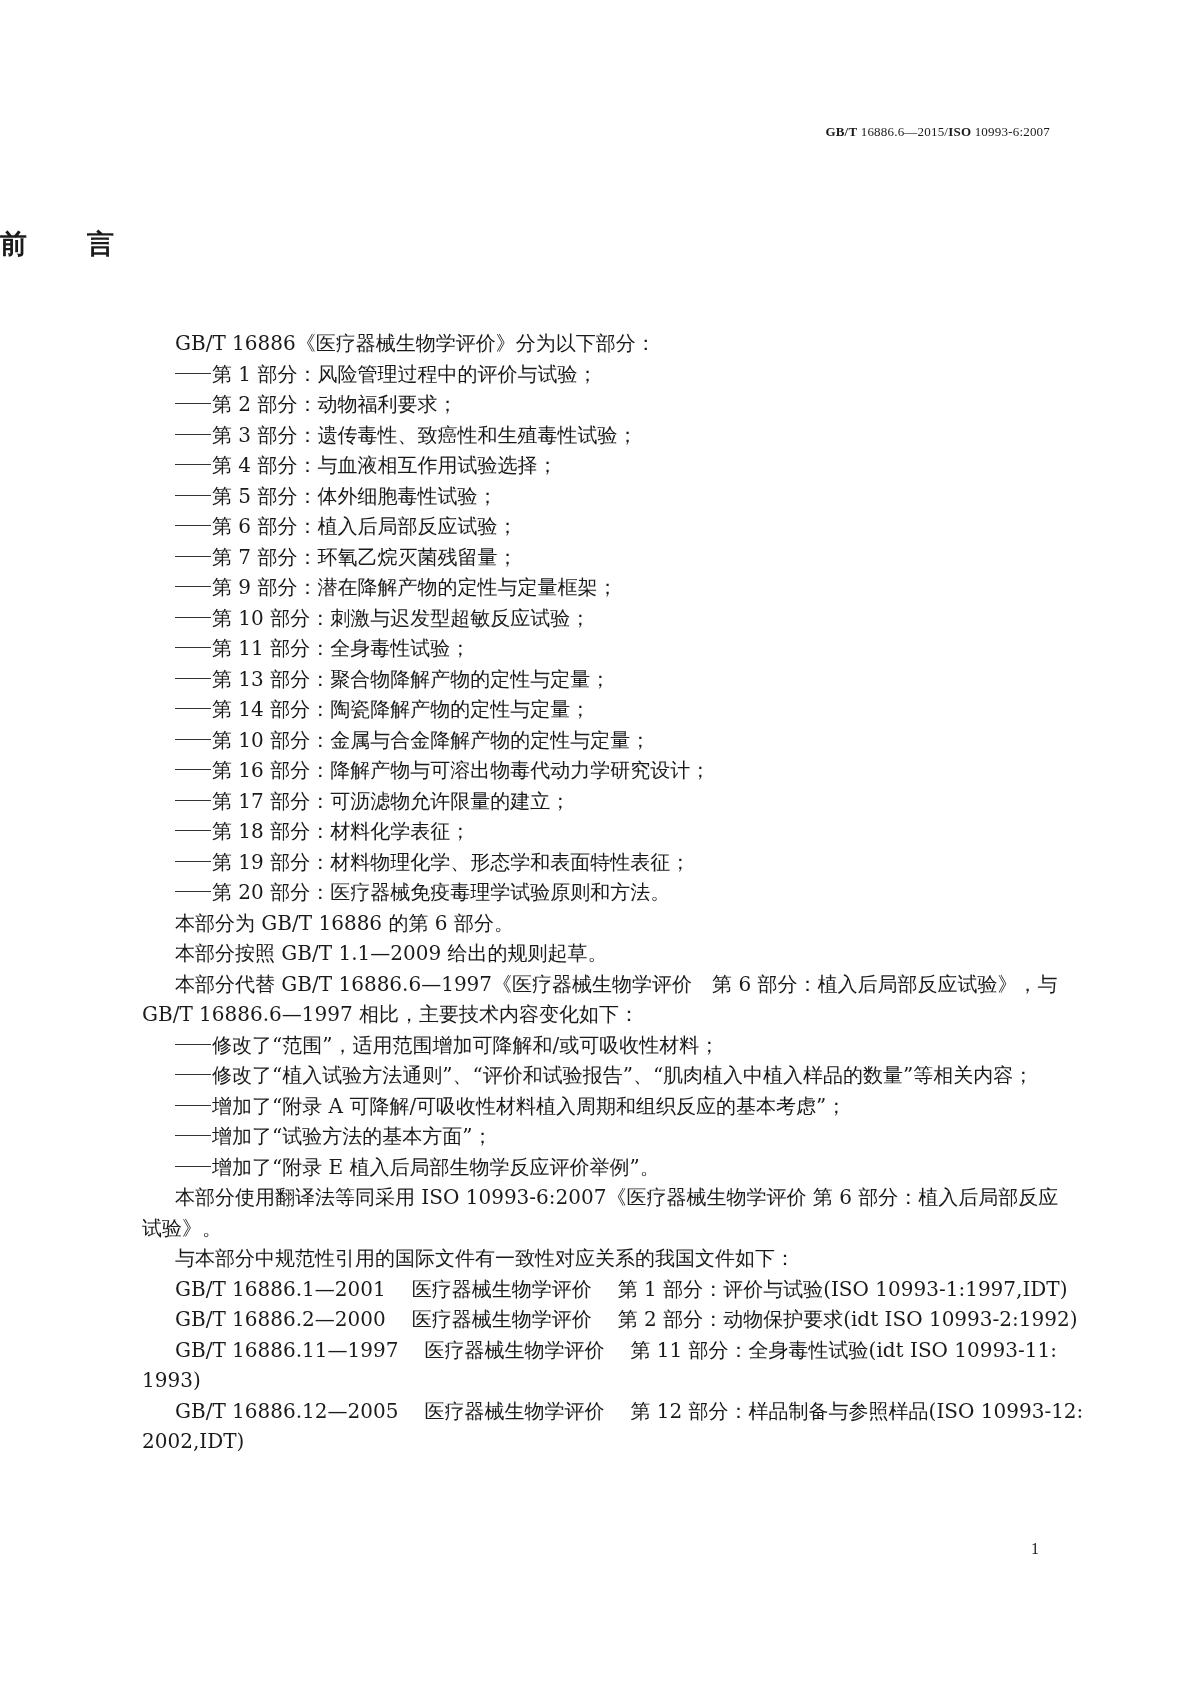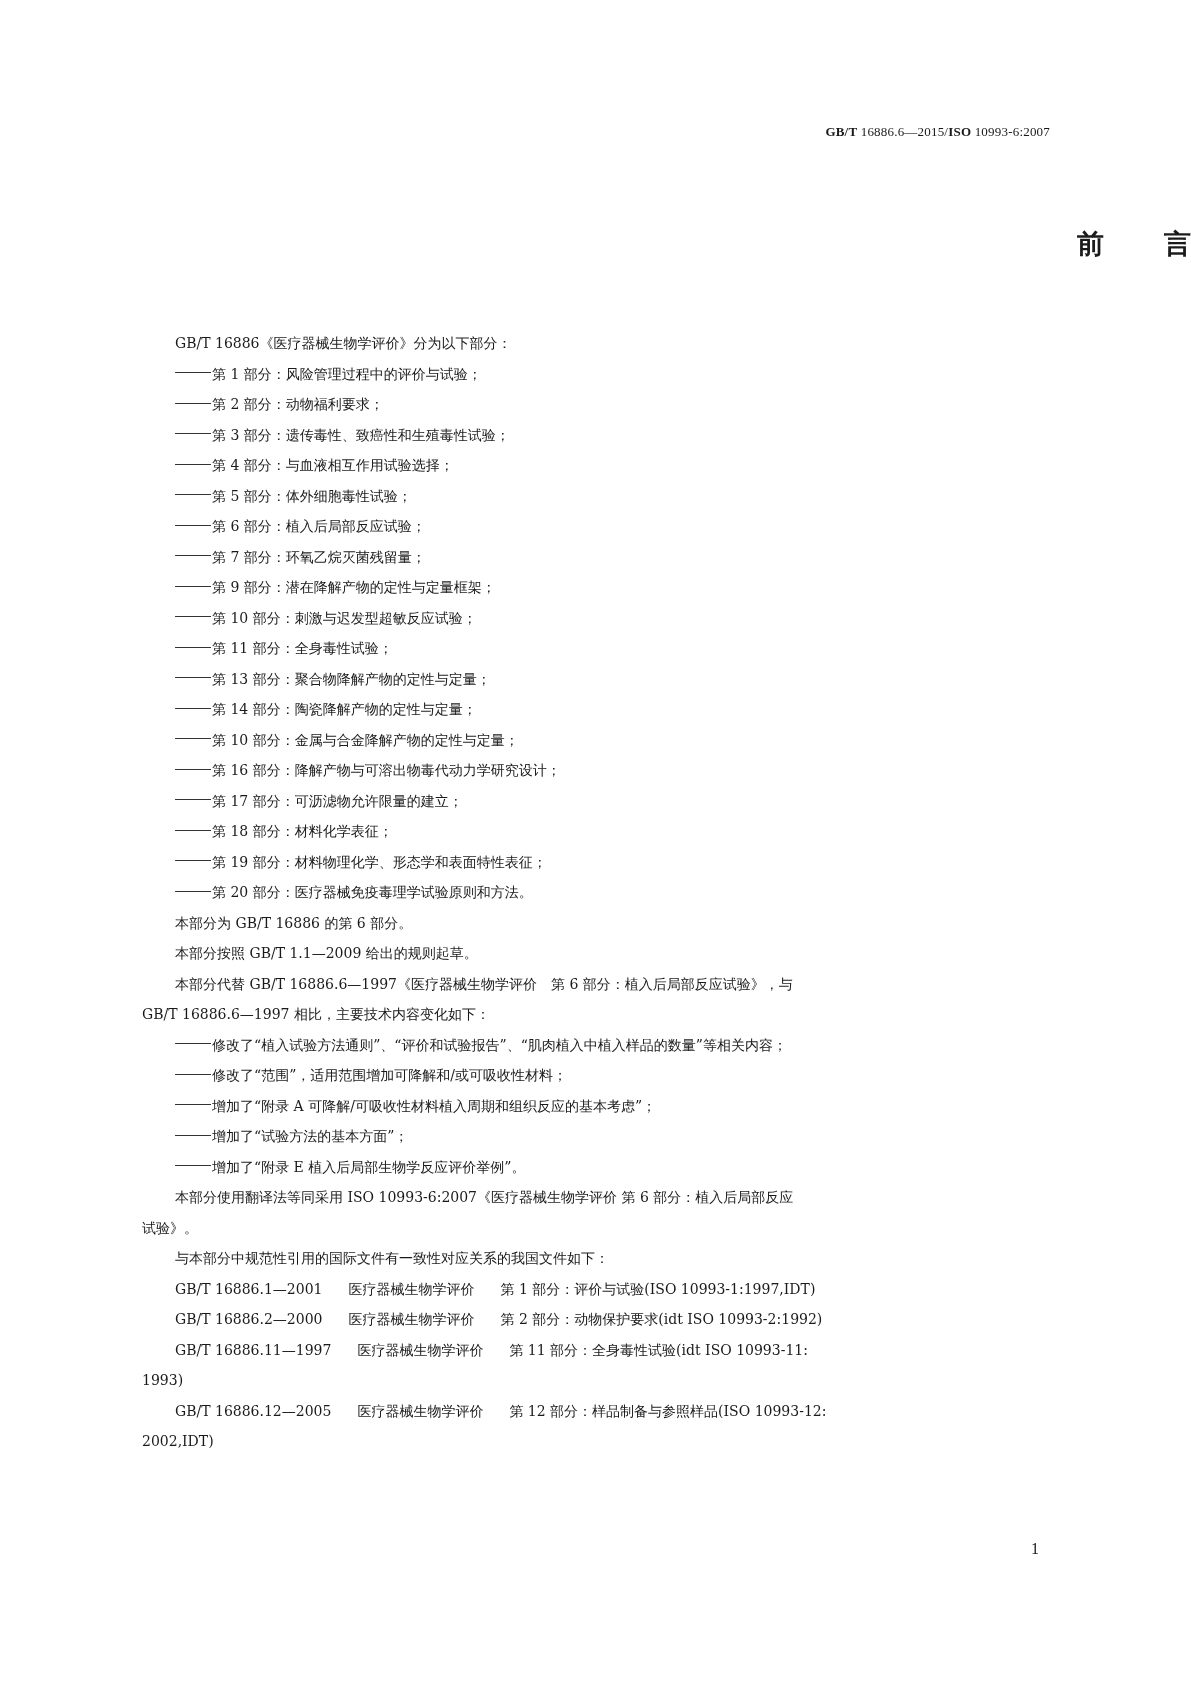--- a/index.html
+++ b/index.html
@@ -31,38 +31,38 @@
       font-family: "Liberation Serif", "DejaVu Serif", serif;
     }
     .std-header b {
       font-weight: bold;
     }
     .title {
       position: absolute;
       left: 0;
       width: 1191px;
       top: 226px;
-      text-align: right;
+      text-align: left;
       font-size: 27px;
       font-weight: bold;
       font-family: "DejaVu Sans", "Liberation Sans", sans-serif;
       letter-spacing: 0;
     }
     .title span {
       display: inline-block;
     }
     .title .gap {
       width: 60px;
     }
     .body-text {
       position: absolute;
       left: 142px;
       top: 328px;
       width: 910px;
-      font-size: 14px;
+      font-size: 20px;
       line-height: 30.5px;
     }
     .p {
       white-space: nowrap;
       height: 30.5px;
       overflow: visible;
     }
     .indent {
       padding-left: 33px;
     }
@@ -132,22 +132,22 @@
       <div class="p dash-item"><span class="dash"></span><span>第 19 部分：材料物理化学、形态学和表面特性表征；</span></div>
       <div class="p dash-item"><span class="dash"></span><span>第 20 部分：医疗器械免疫毒理学试验原则和方法。</span></div>
     </div>
 
     <div class="p indent">本部分为 GB/T 16886 的第 6 部分。</div>
     <div class="p indent">本部分按照 GB/T 1.1—2009 给出的规则起草。</div>
     <div class="p indent">本部分代替 GB/T 16886.6—1997《医疗器械生物学评价　第 6 部分：植入后局部反应试验》，与</div>
     <div class="p">GB/T 16886.6—1997 相比，主要技术内容变化如下：</div>
 
     <div>
+      <div class="p dash-item"><span class="dash"></span><span>修改了“范围”，适用范围增加可降解和/或可吸收性材料；</span></div>
       <div class="p dash-item"><span class="dash"></span><span>修改了“植入试验方法通则”、“评价和试验报告”、“肌肉植入中植入样品的数量”等相关内容；</span></div>
-      <div class="p dash-item"><span class="dash"></span><span>修改了“范围”，适用范围增加可降解和/或可吸收性材料；</span></div>
       <div class="p dash-item"><span class="dash"></span><span>增加了“附录 A 可降解/可吸收性材料植入周期和组织反应的基本考虑”；</span></div>
       <div class="p dash-item"><span class="dash"></span><span>增加了“试验方法的基本方面”；</span></div>
       <div class="p dash-item"><span class="dash"></span><span>增加了“附录 E 植入后局部生物学反应评价举例”。</span></div>
     </div>
 
     <div class="p indent">本部分使用翻译法等同采用 ISO 10993-6:2007《医疗器械生物学评价 第 6 部分：植入后局部反应</div>
     <div class="p">试验》。</div>
     <div class="p indent">与本部分中规范性引用的国际文件有一致性对应关系的我国文件如下：</div>
 
     <div>

